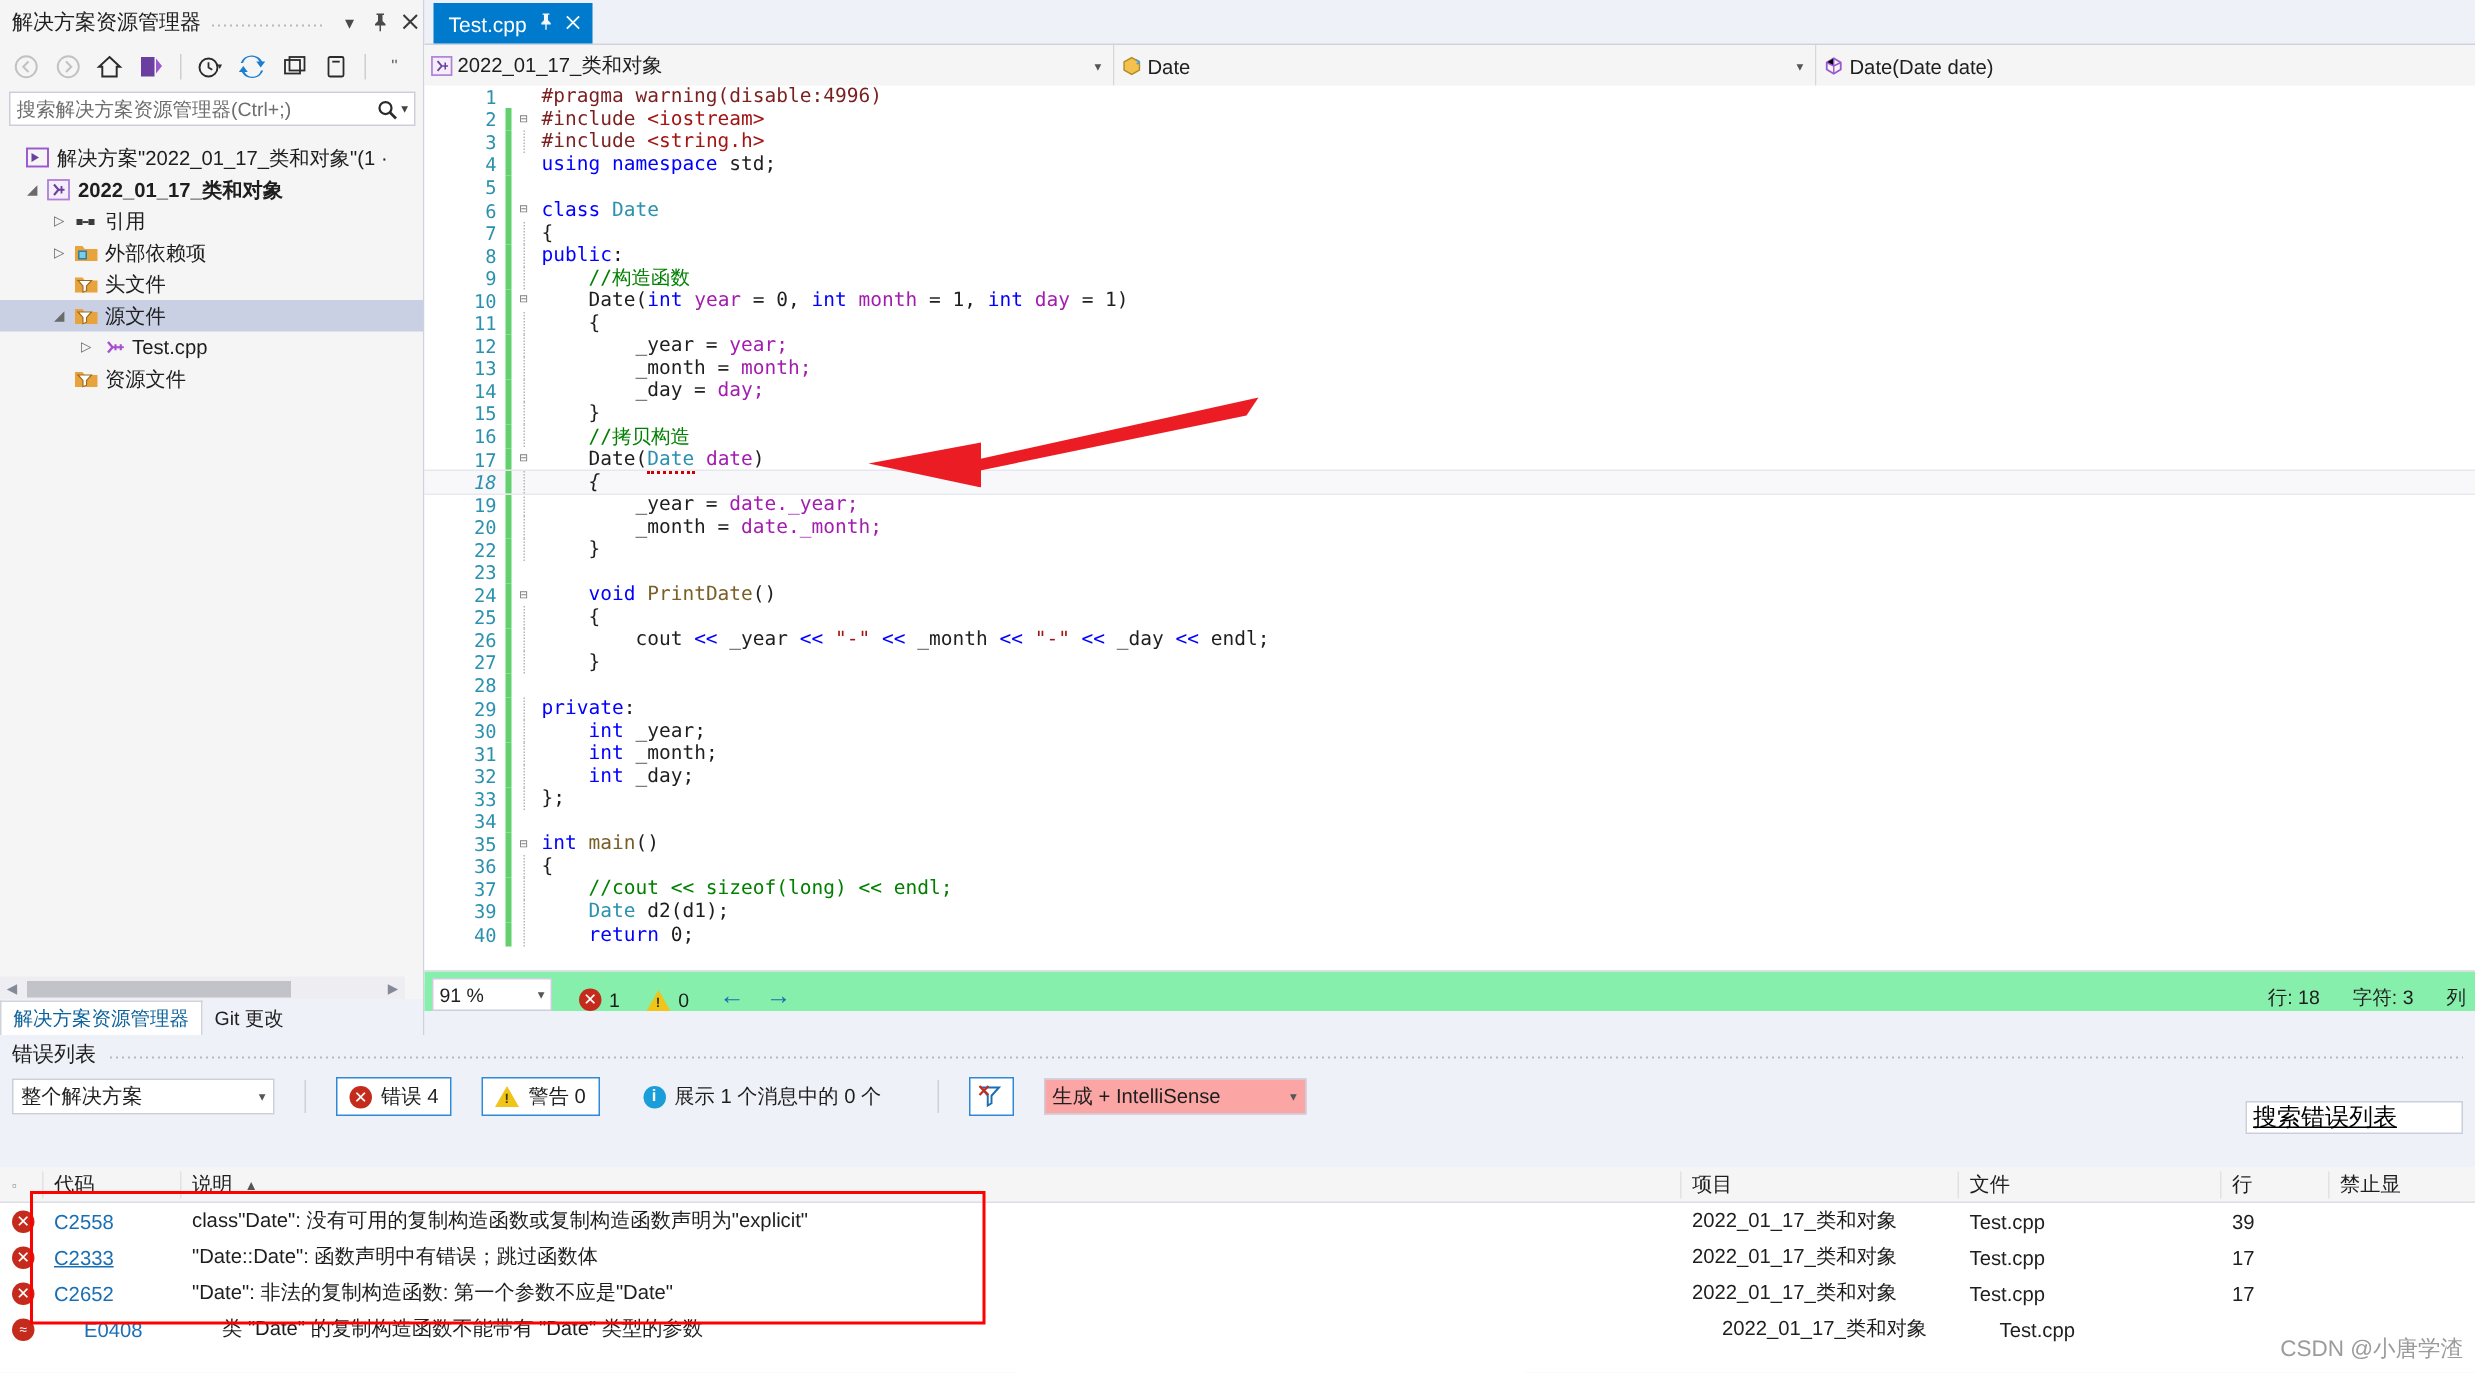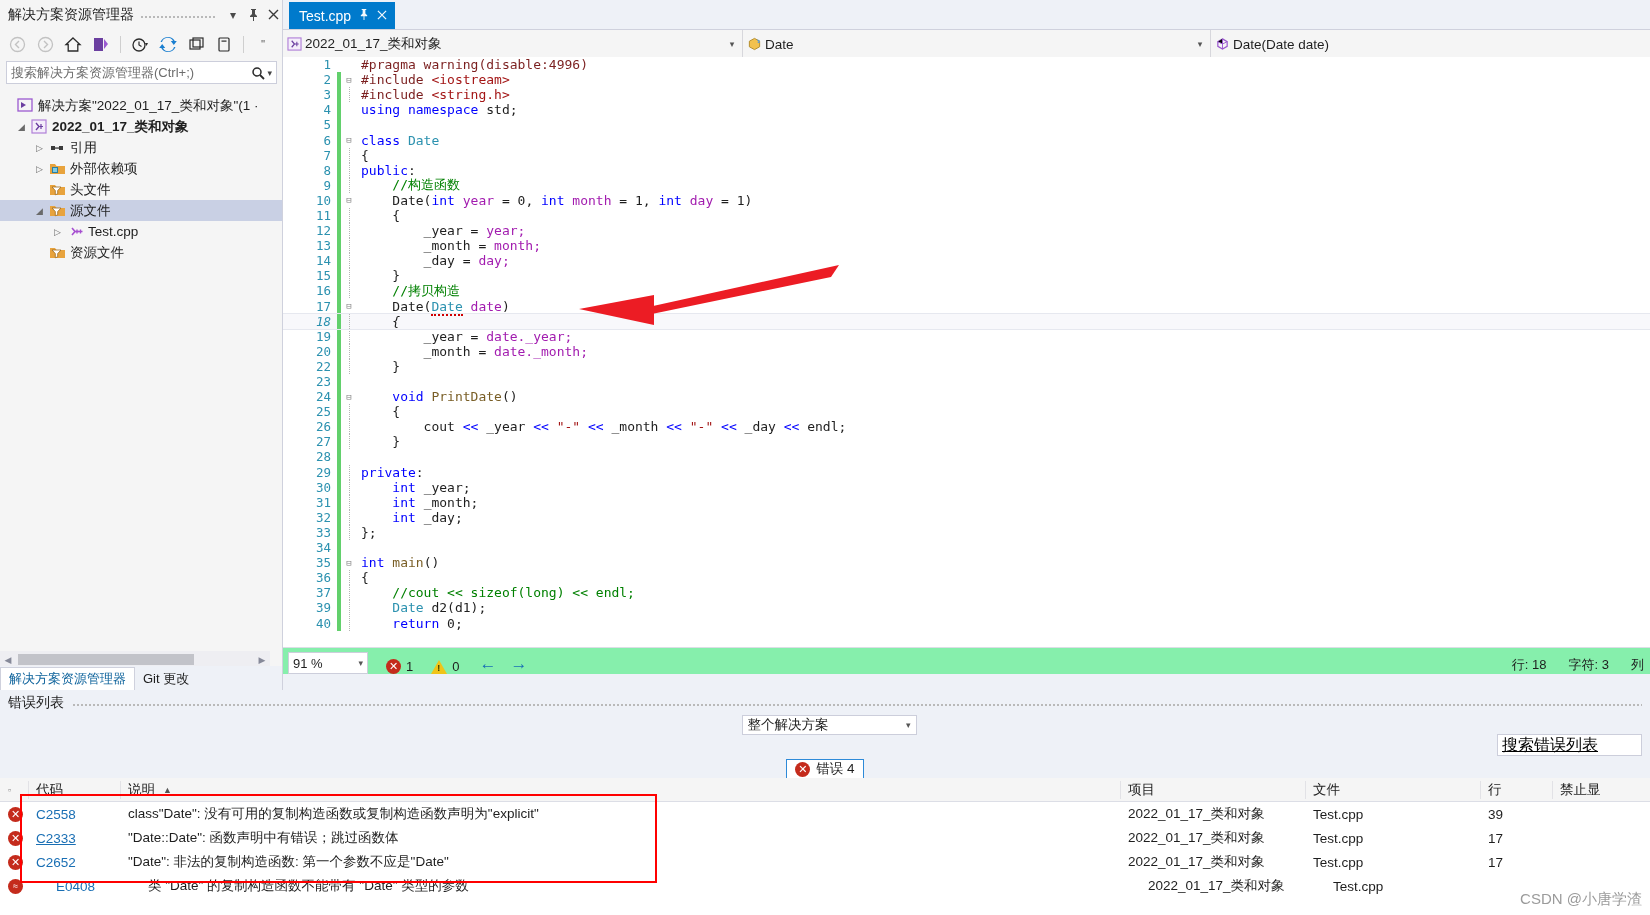--- a/index.html
+++ b/index.html
@@ -105,21 +105,21 @@
   .st-right { margin-left:auto; display:flex; align-items:center; gap:22px; padding-right:6px;
      font-size:13px; color:#1e1e1e; }
 
   
   .errpanel { position:absolute; left:0; top:690px; width:1650px; height:225px; background:#eef1f7; }
   .err-header { height:25px; display:flex; align-items:center; padding-left:8px; }
   .err-title { font-size:14px; }
   .err-dots { flex:1; height:10px; margin:4px 8px 0 8px;
     background-image: radial-gradient(circle, #b9b9b9 1px, transparent 1px);
     background-size: 4px 4px; background-position:0 3px; background-repeat: repeat-x; }
-  .err-toolbar { height:32px; display:flex; align-items:center; padding-left:8px; gap:12px;flex-direction:column; }
+  .err-toolbar { height:32px; display:flex; align-items:center; padding-left:8px; gap:12px; }
   .scope-combo { width:175px; height:24px; background:#ffffff; border:1px solid #cccedb;
      display:flex; align-items:center; padding:0 5px; font-size:13.5px; }
   .scope-combo .caret { margin-left:auto; color:#555; font-size:9px; }
   .tb-sep2 { width:1px; height:22px; background:#cfd1dd; margin:0 8px; }
   .filter-btn { height:26px; display:flex; align-items:center; gap:6px; padding:0 8px;
      border:1px solid #2e8ad8; background:#ffffff; font-size:13.5px; margin-right:8px; }
   .filter-btn.plain { border:1px solid transparent; background:transparent; }
   .icon-btn { width:30px; height:26px; border:1px solid #2e8ad8; background:#fff;
      display:flex; align-items:center; justify-content:center; margin-right:8px; }
   .build-combo { width:175px; height:24px; background:#fca5a5; border:1px solid #cccedb;

